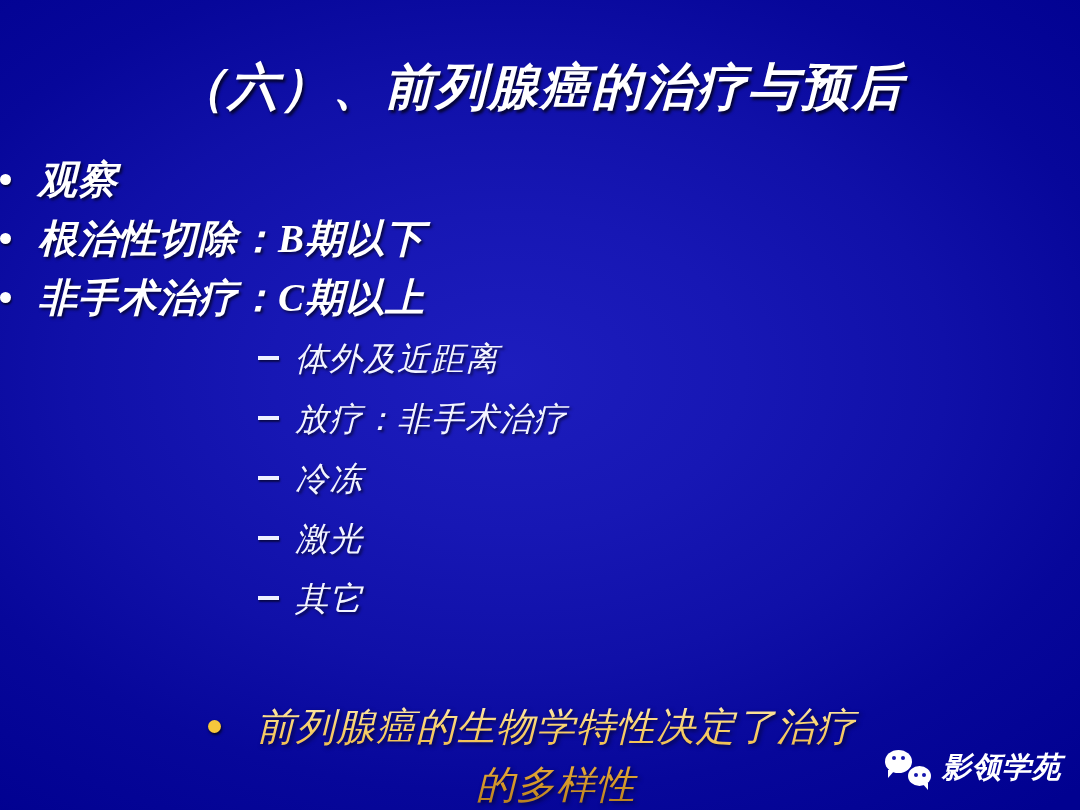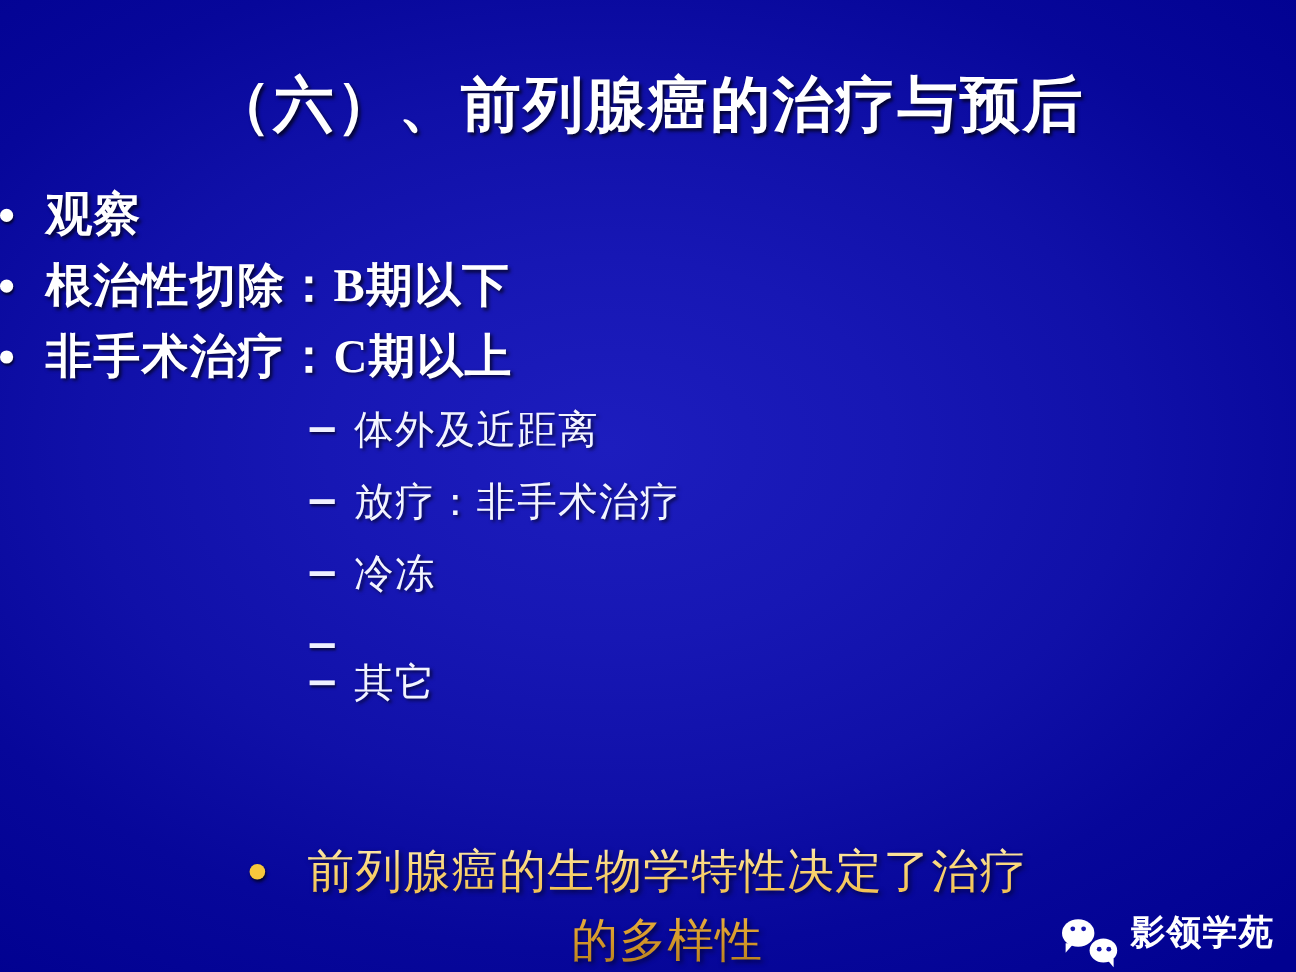--- a/index.html
+++ b/index.html
@@ -15,20 +15,21 @@
     overflow: hidden;
     background-color: #0b0b9c;
     background-image:
       radial-gradient(ellipse 78% 70% at 47% 46%,
         #1d1dbe 0%,
         #1717b4 28%,
         #1010a8 52%,
         #07079a 74%,
         #010190 100%);
     font-family: "Liberation Serif", "DejaVu Serif", serif;
+    font-style: italic;
     -webkit-font-smoothing: antialiased;
   }
 
   
   .title {
     position: absolute;
     left: 0;
     right: 0;
     top: 60px;
     text-align: center;
@@ -137,22 +138,23 @@
     background-clip: text;
     color: transparent;
     -webkit-text-fill-color: transparent;
     filter: drop-shadow(2px 2px 2px rgba(0,0,10,.65));
   }
 
   
   .watermark {
     position: absolute;
     right: 18px;
-    bottom: 8px;
-    display: flex;
+    bottom: 24px;
+    display: flex;
+    align-items: center;
     gap: 11px;
   }
   .wechat-logo {
     position: relative;
     width: 46px;
     height: 38px;
     flex: 0 0 auto;
   }
   .wechat-logo .bubble-back,
   .wechat-logo .bubble-front {
@@ -238,20 +240,21 @@
       <span class="txt">放疗：非手术治疗</span>
     </div>
 
     <div class="lvl2">
       <span class="dash"></span>
       <span class="txt">冷冻</span>
     </div>
 
     <div class="lvl2">
       <span class="dash"></span>
+      <span class="txt">激光</span>
     </div>
 
     <div class="lvl2">
       <span class="dash"></span>
       <span class="txt">其它</span>
     </div>
 
   </div>
 
   <div class="gold-item">

